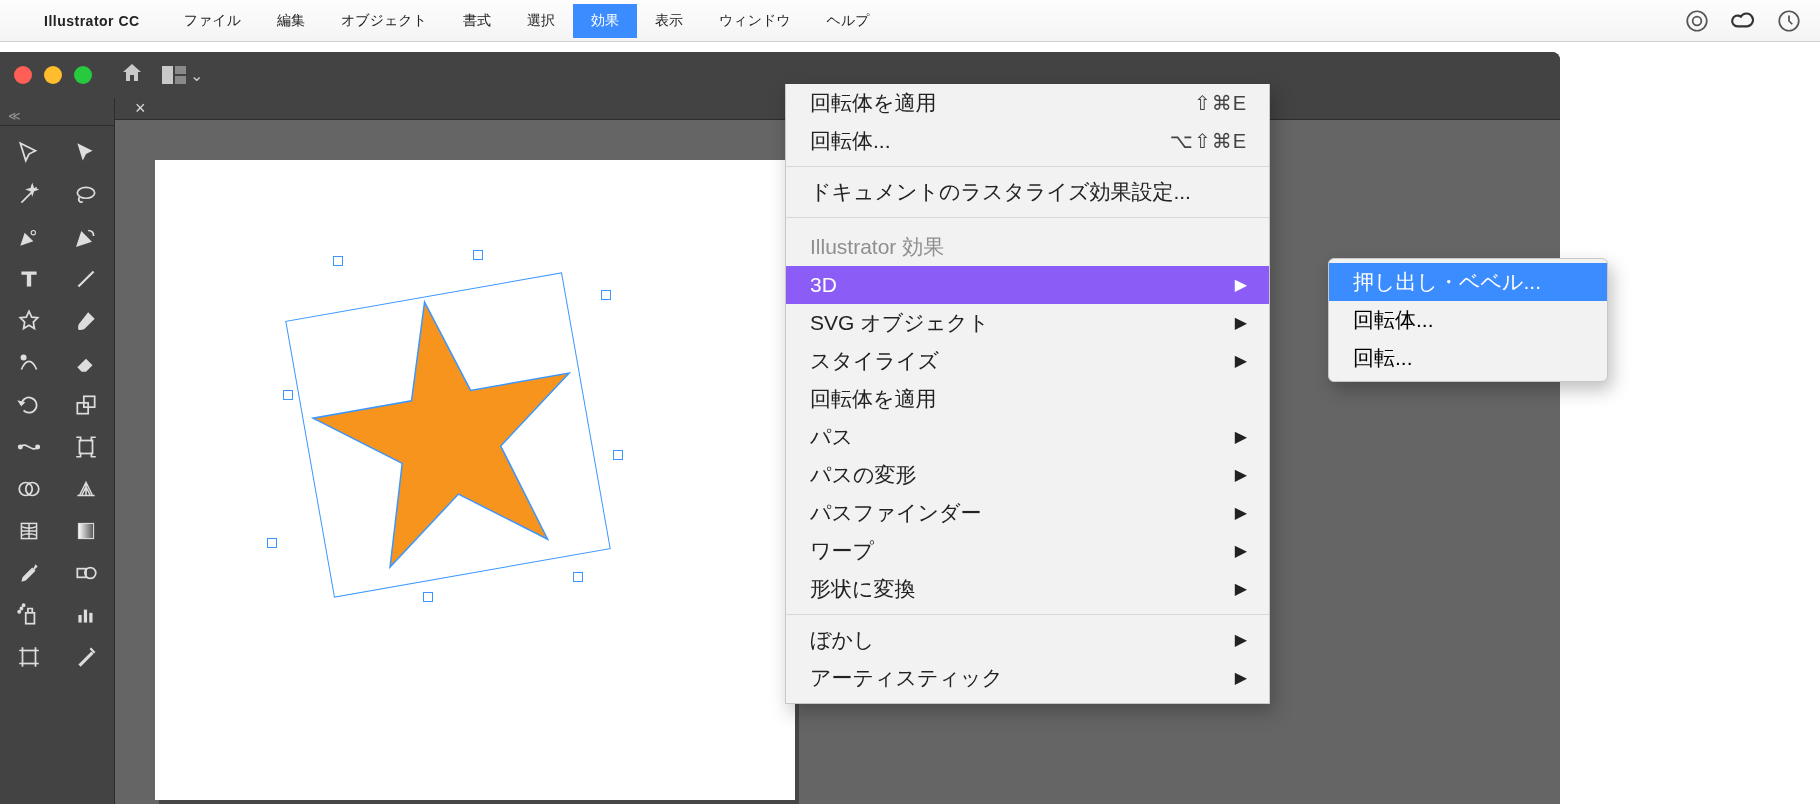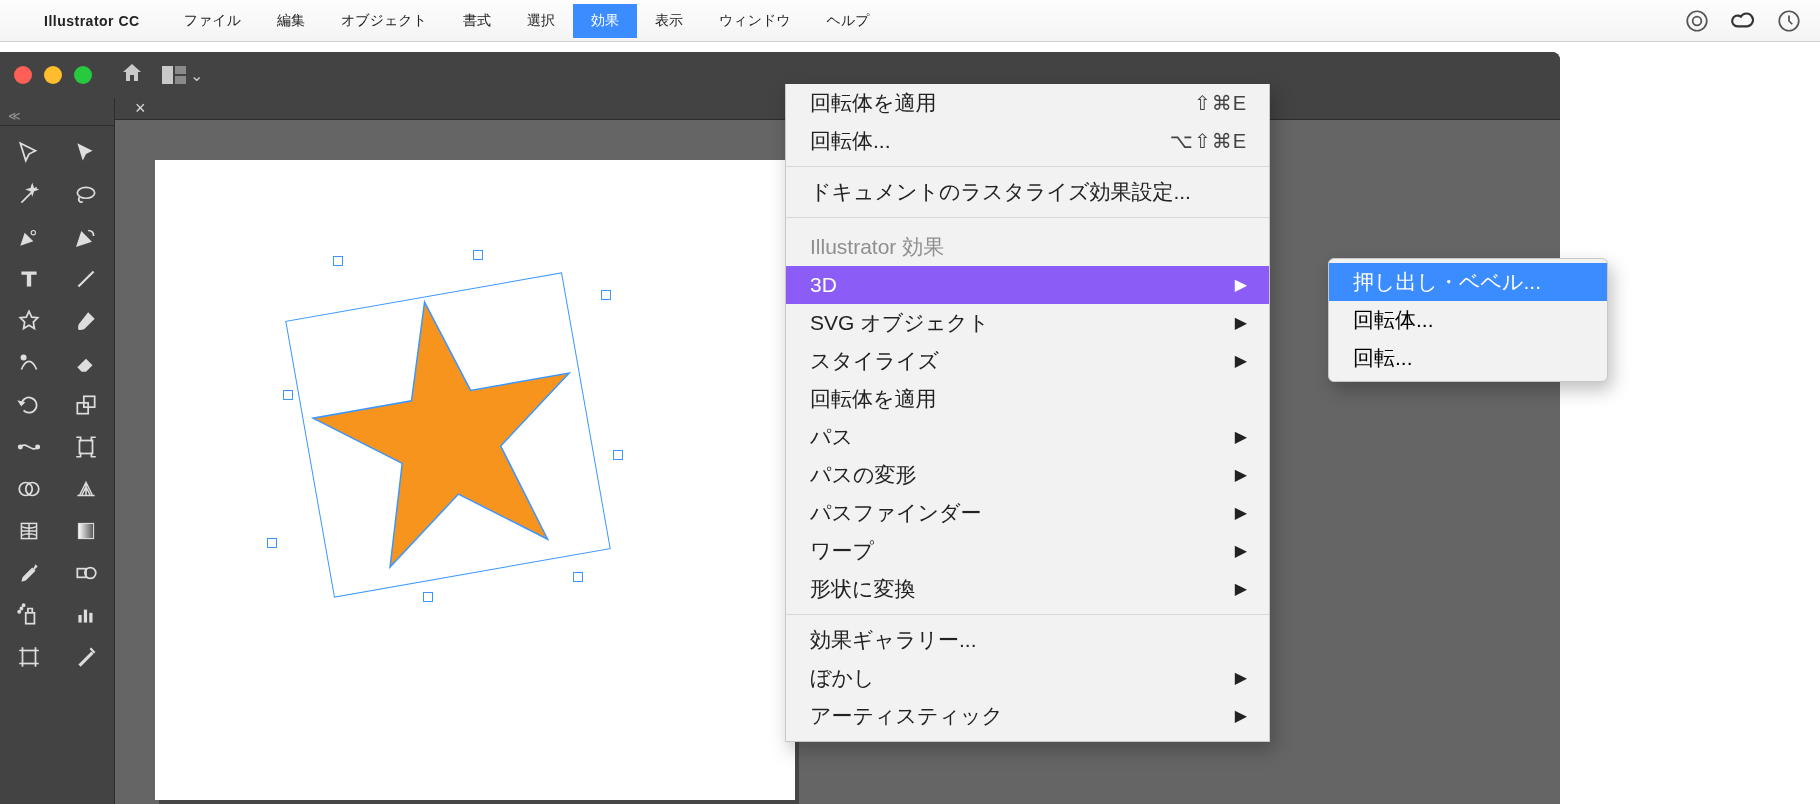--- a/index.html
+++ b/index.html
@@ -443,23 +443,20 @@
           <span class="arrow">▶</span>
         </div>
         <div class="row">
           <span>形状に変換</span>
           <span class="arrow">▶</span>
         </div>
       </div>
     <div class="sep"></div>
     <div id="ps-items">
         <div class="row">
-          <span>効果ギャラリー...</span>
-        </div>
-        <div class="row">
           <span>ぼかし</span>
           <span class="arrow">▶</span>
         </div>
         <div class="row">
           <span>アーティスティック</span>
           <span class="arrow">▶</span>
         </div>
       </div>
   </div>
 

